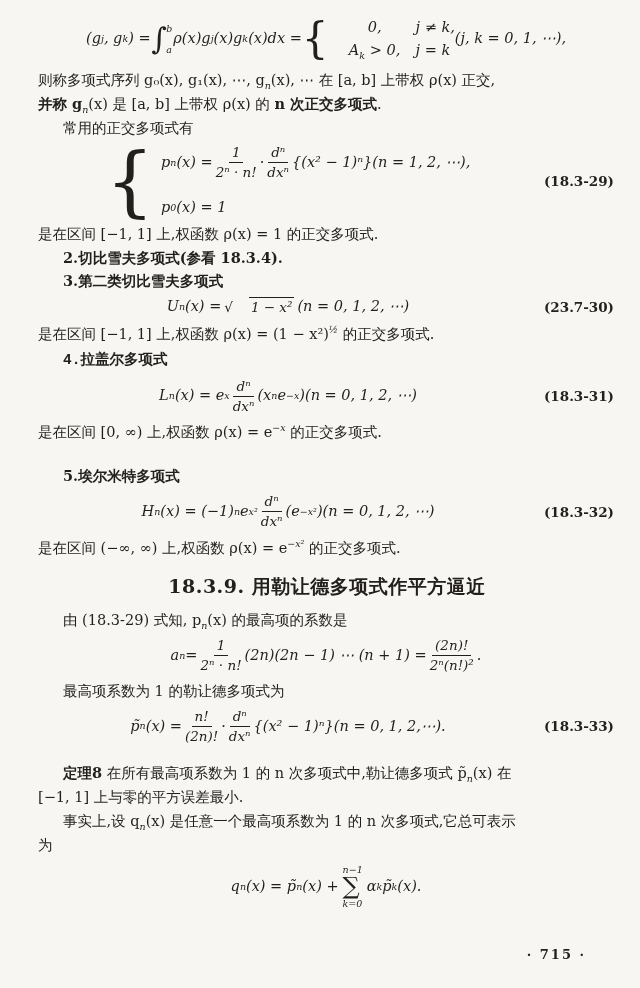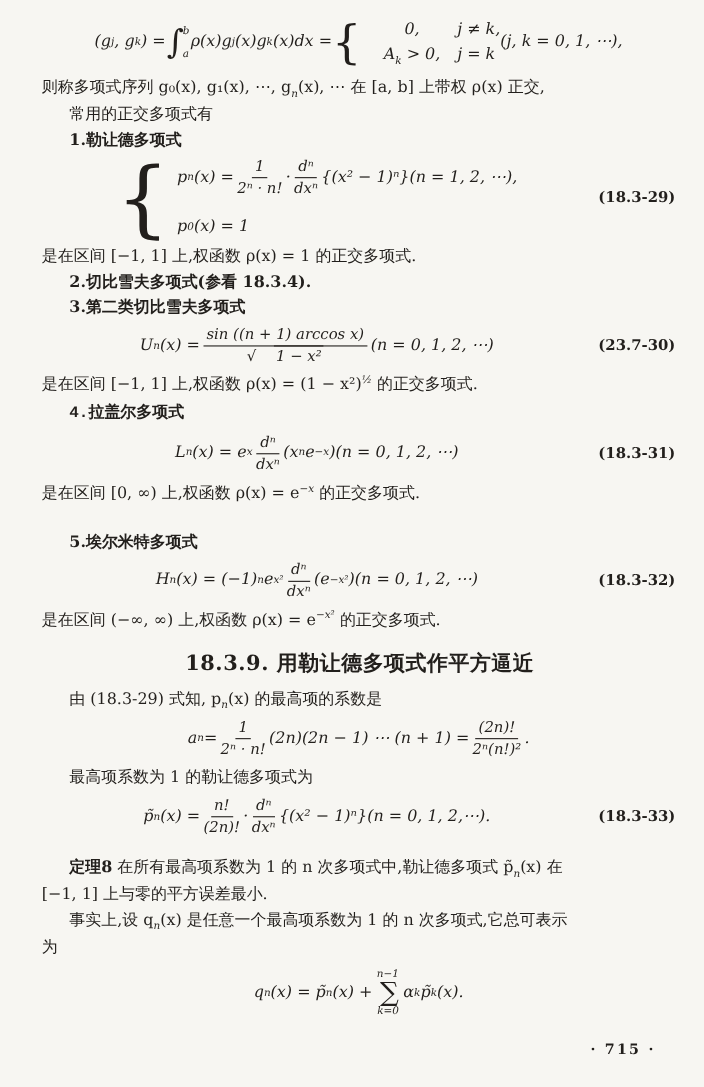--- a/index.html
+++ b/index.html
@@ -42,26 +42,26 @@
   .stack2 { display: inline-flex; flex-direction: column; align-items: flex-start; row-gap: 17px; }
   .eqline { display: inline-flex; align-items: center; white-space: nowrap; }
 
   .integral { display: inline-flex; align-items: center; margin: 0 1px; }
   .int-glyph { font-style: normal; font-size: 30px; line-height: 1; }
   .int-lims { display: inline-flex; flex-direction: column; justify-content: space-between; height: 32px; font-size: 9.5px; line-height: 1; padding: 1px 0; margin-left: -1px; }
 
   .sqrt-sign { font-style: normal; }
   .sqrt-body { border-top: 1.2px solid currentColor; padding: 1px 2px 0; margin-left: 16px; }
 
-  .sum { display: inline-flex; flex-direction: column; align-items: flex-end; margin: 0 4px; line-height: 1; }
+  .sum { display: inline-flex; flex-direction: column; align-items: flex-start; margin: 0 4px; line-height: 1; }
   .sum .lim { font-size: 9.5px; }
   .sum .sigma { font-style: normal; font-size: 24px; line-height: 0.95; padding: 1px 0; }
 
   .tail { white-space: nowrap; }
-  .footer { position: absolute; bottom: 26px; right: 44px; font-size: 13px; font-weight: 700; letter-spacing: 2px; }
+  .footer { position: absolute; bottom: 26px; right: 54px; font-size: 13px; font-weight: 700; letter-spacing: 2px; }
 </style>
 </head>
 <body>
 
 <div class="page">
 
   <div class="eq-row eq" style="margin:2px 0 8px;">
     <div class="eq-body">
       <span class="eqline">
         <span>(g</span>
@@ -92,25 +92,25 @@
             <span class="case-cond">j = k</span>
           </span>
         </span>
         <span class="tail"> (j, k = 0, 1, ⋯),</span>
       </span>
     </div>
   </div>
 
   <div class="txt">
     <span class="line"><span>则称多项式序列 g₀(x), g₁(x), ⋯, g</span><sub>n</sub><span>(x), ⋯ 在 [a, b] 上带权 ρ(x) 正交,</span></span>
+    <span class="line"><span class="bold">并称 g</span><sub>n</sub><span>(x) 是 [a, b] 上带权 ρ(x) 的 </span><span class="bold">n 次正交多项式</span><span>.</span></span>
   </div>
 
   <div class="txt indent">常用的正交多项式有</div>
 
-  <div class="item-title">1.勒让德多项式</div>
 
   <div class="eq-row eq" style="margin:3px 0;">
     <div class="eq-body">
       <span class="brace tall">{</span>
       <span class="stack2">
         <span class="eqline">
           <span>p</span>
             <sub>n</sub>
             <span>(x) = </span>
           <span class="frac">
@@ -140,21 +140,20 @@
   <div class="item-title">2.切比雪夫多项式(参看 18.3.4).</div>
   <div class="item-title">3.第二类切比雪夫多项式</div>
 
   <div class="eq-row eq" style="margin:5px 0;">
     <div class="eq-body">
       <span class="eqline">
         <span>U</span>
           <sub>n</sub>
           <span>(x) = </span>
         <span class="frac">
-          <span class="num">sin ((n + 1) arccos x)</span>
           <span class="den"><span class="sqrt-sign">√</span><span class="sqrt-body">1 − x²</span></span>
         </span>
         <span class="tail"> (n = 0, 1, 2, ⋯)</span>
       </span>
     </div>
     <span class="eq-label">(23.7-30)</span>
   </div>
 
   <div class="txt"><span>是在区间 [−1, 1] 上,权函数 ρ(x) = (1 − x²)</span><sup>½</sup><span> 的正交多项式.</span></div>
 

